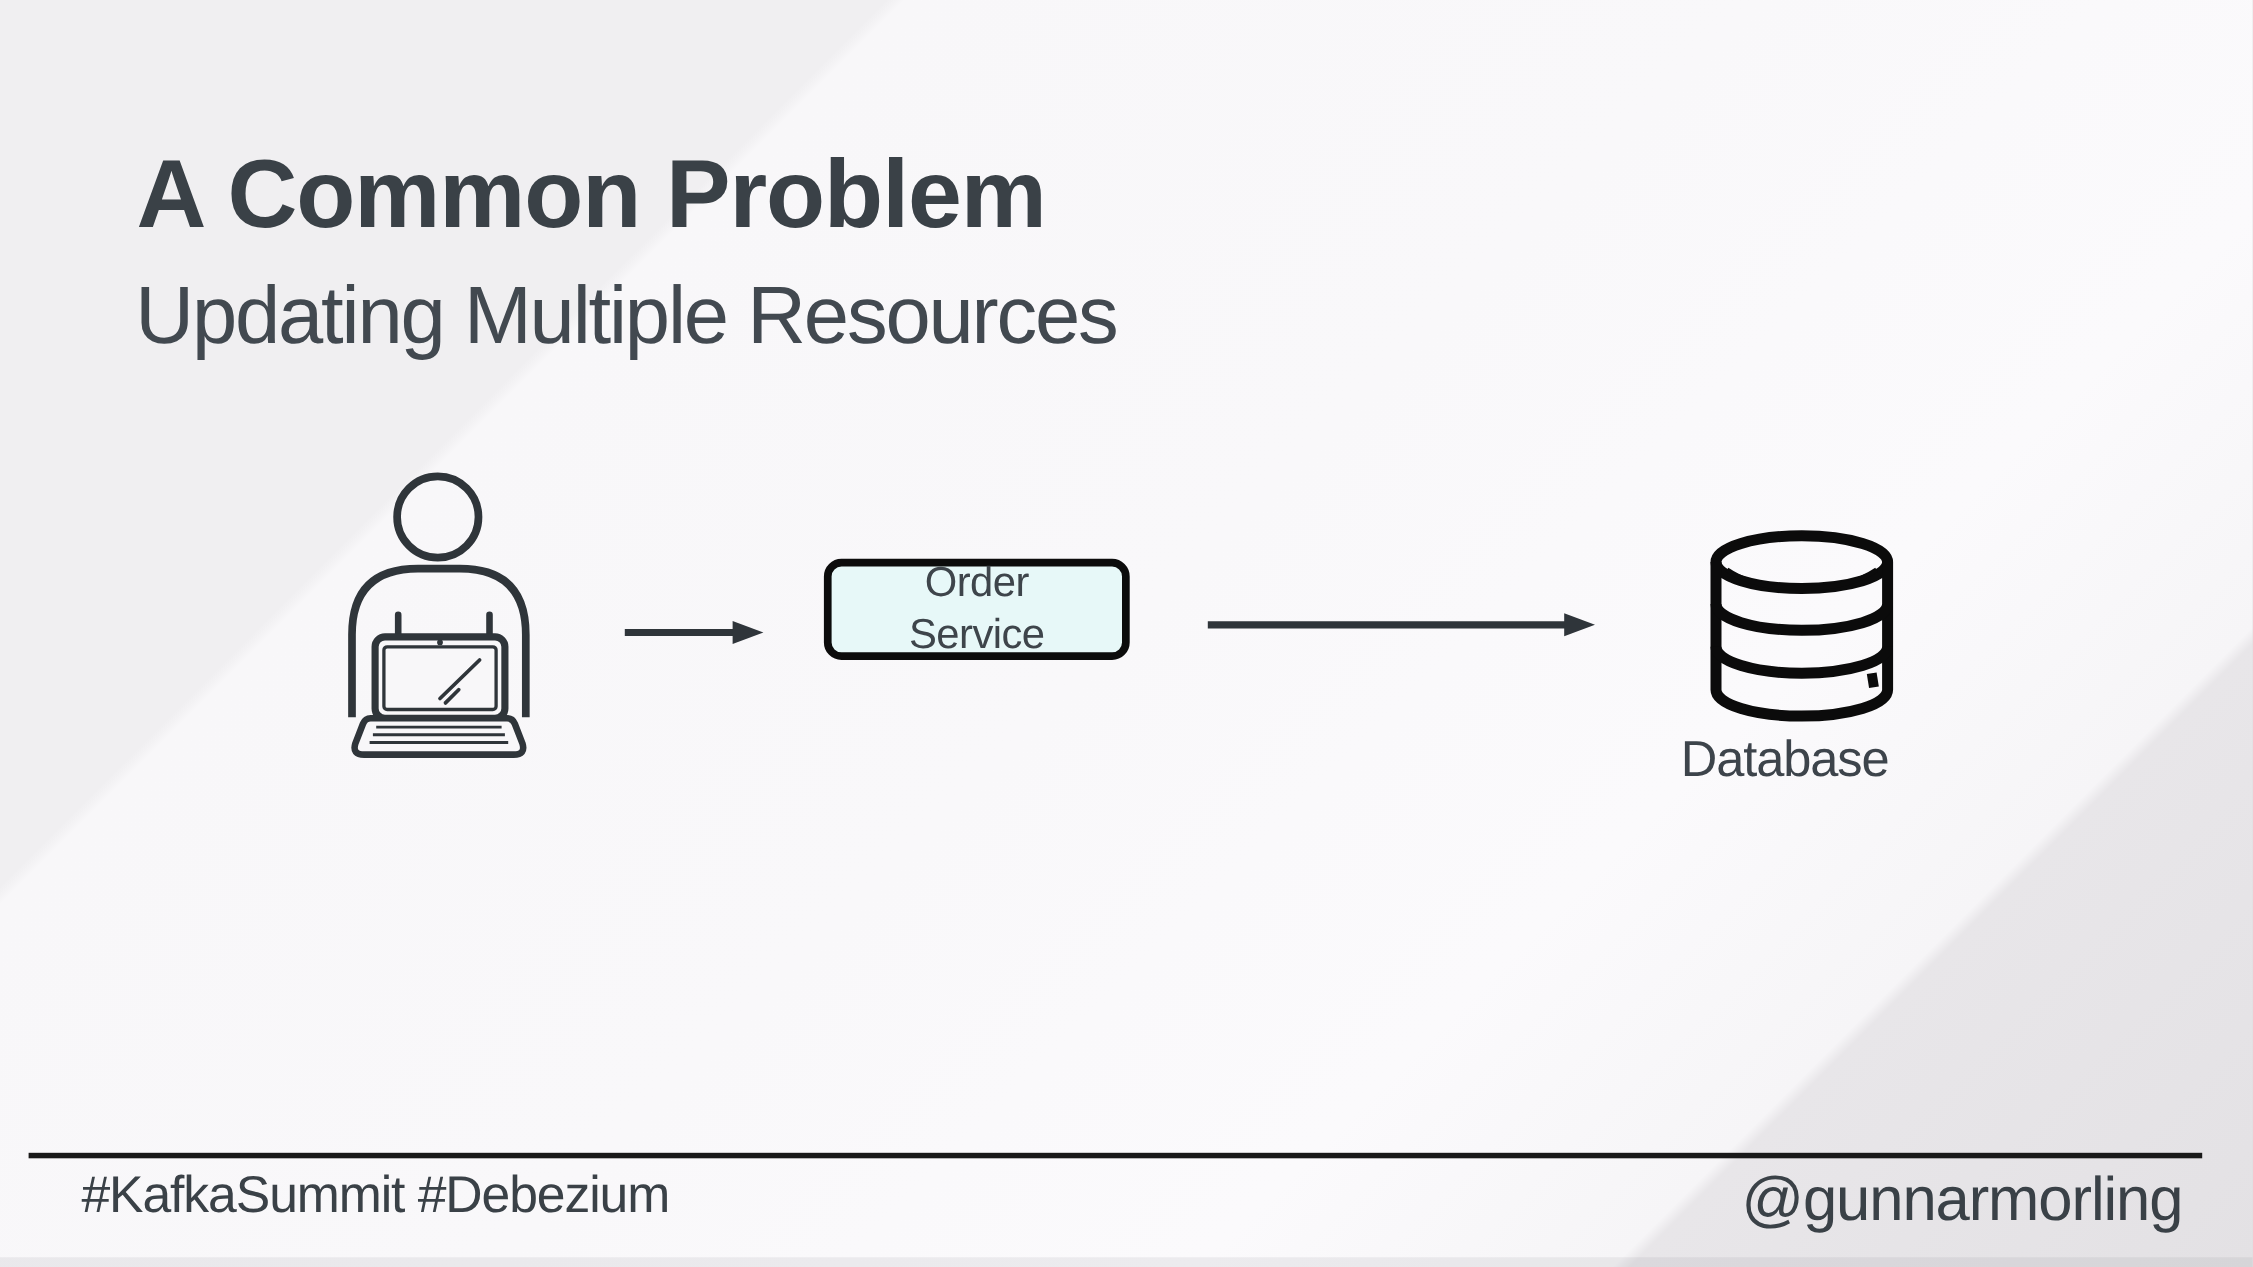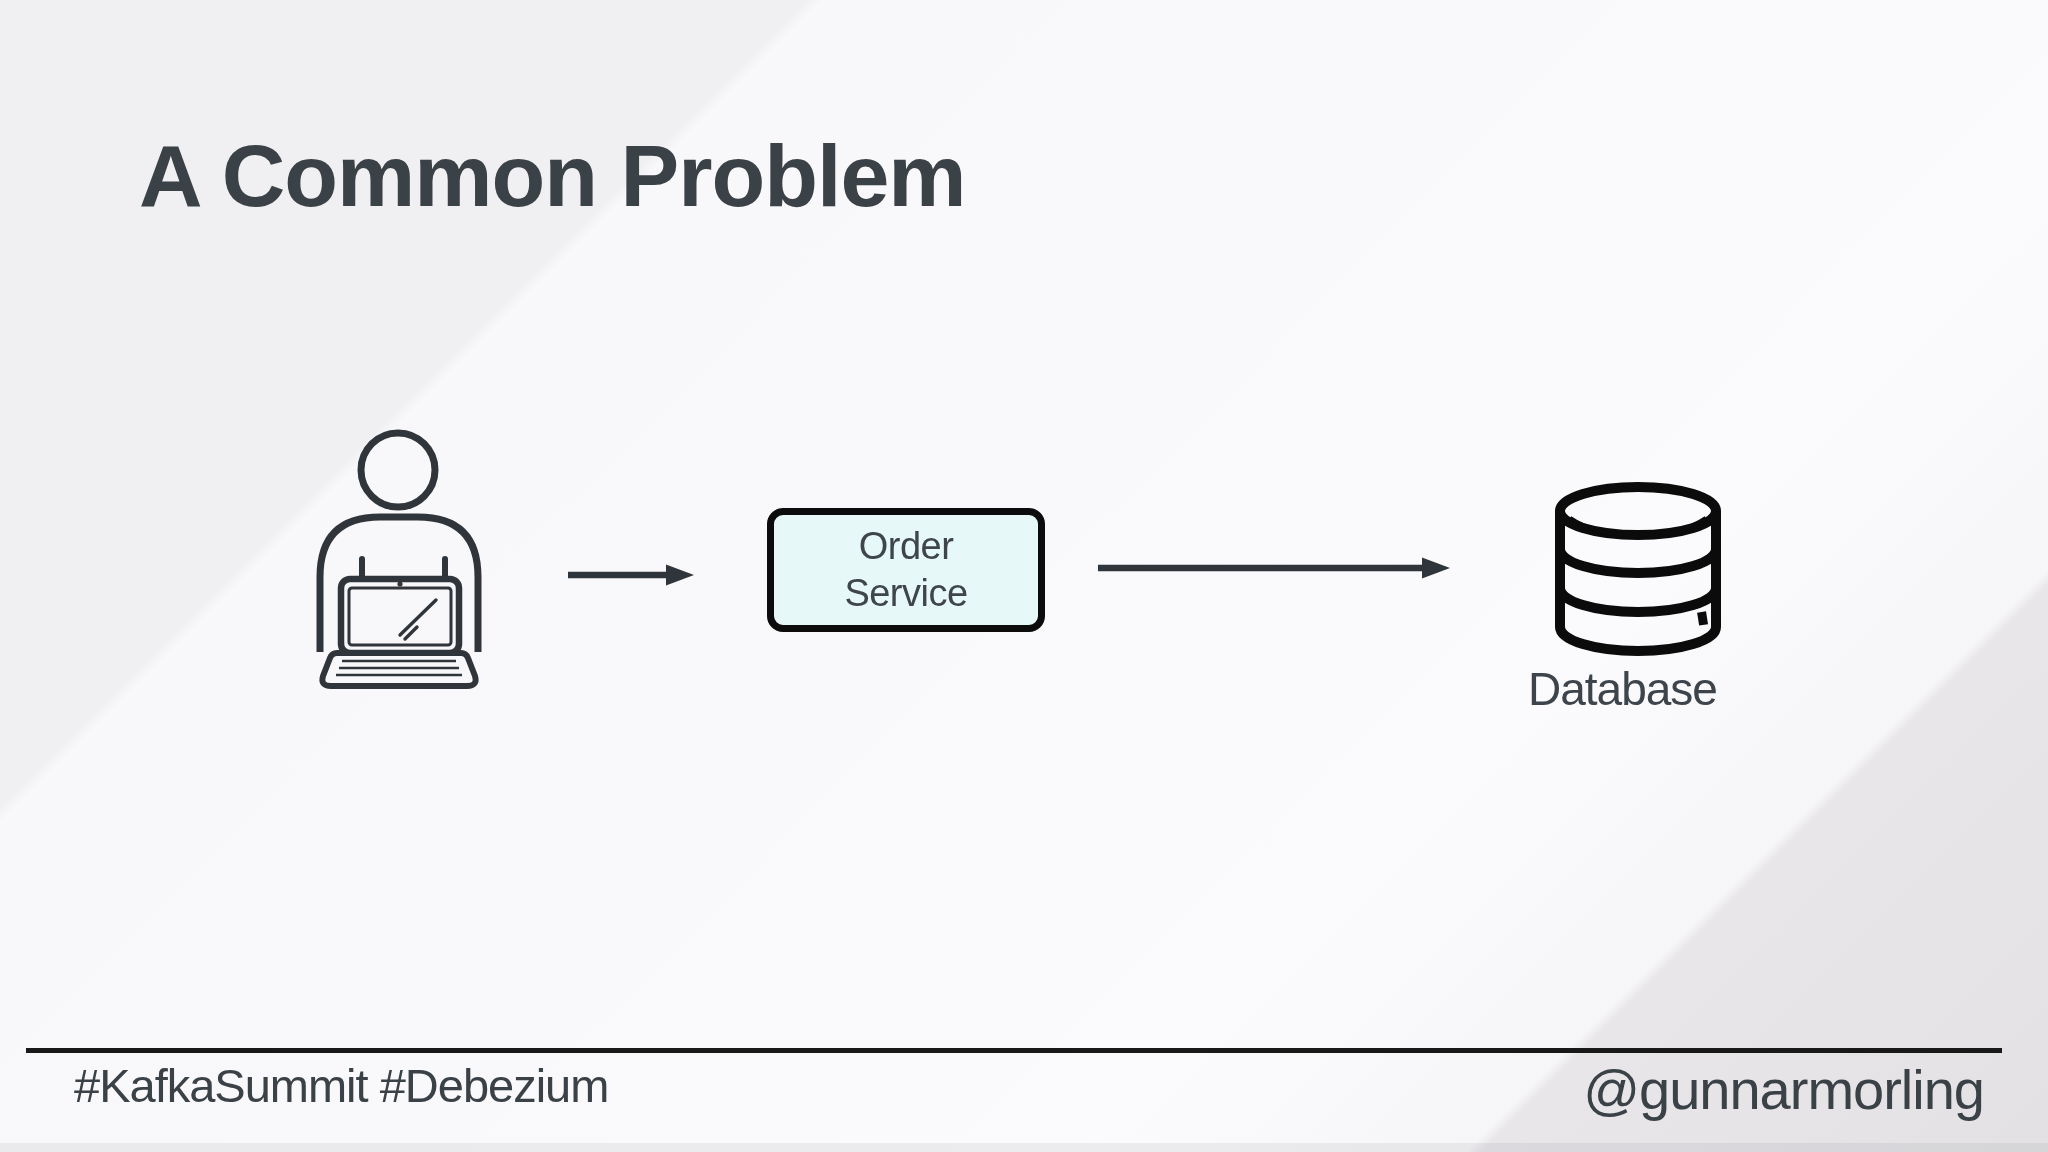--- a/index.html
+++ b/index.html
@@ -15,44 +15,43 @@
       #fbfafc 70%, #f6f5f7 81.8%,
       #e8e6e9 82.3%, #e3e1e4 100%);
   }
   .bottom-edge-shade {
     position: absolute; left: 0; bottom: 0; width: 100%; height: 9px;
     background: rgba(110,105,115,0.10);
   }
   .title {
     position: absolute; left: 124px; top: 132px;
     font-size: 88px; font-weight: bold; line-height: 1;
-    letter-spacing: -1px; color: #3a4147; white-space: nowrap; margin-left: 15px;
+    letter-spacing: -1px; color: #3a4147; white-space: nowrap;
   }
   .subtitle {
     position: absolute; left: 123px; top: 250px;
     font-size: 74px; font-weight: normal; line-height: 1;
     letter-spacing: -2px; color: #424950; white-space: nowrap;
   }
   .icon-svg { position: absolute; display: block; }
   .person-icon { left: 316px; top: 428px; width: 166px; height: 262px; }
   .arrow-1 { left: 566px; top: 562px; width: 130px; height: 26px; }
   .arrow-2 { left: 1096px; top: 555px; width: 356px; height: 26px; }
   .database-icon { left: 1551px; top: 480px; width: 174px; height: 178px; }
   .service-box {
     position: absolute; left: 749px; top: 508px;
-    width: 278px; height: 124px; box-sizing: border-box;
+    width: 278px; height: 92px; box-sizing: border-box;
     background: #e7f8f8;
     border: 7px solid #0c0c0c;
     border-radius: 16px;
     display: flex; flex-direction: column;
     align-items: center; justify-content: center;
     font-size: 38px; line-height: 47px;
     color: #3e454b; letter-spacing: -0.5px;
     text-align: center;
-    margin-left: 18px;
   }
   .database-label {
     position: absolute; left: 1528px; top: 666px; width: 220px;
     text-align: left; font-size: 46px; line-height: 1;
     color: #3d444b; letter-spacing: -1px;
   }
   .footer-divider {
     position: absolute; left: 26px; top: 1048px;
     width: 1976px; height: 5px; background: #191919;
   }
@@ -68,20 +67,21 @@
   }
 </style>
 </head>
 <body>
 
 <div class="slide">
 
   <div class="bottom-edge-shade"></div>
 
   <div class="title">A Common Problem</div>
+  <div class="subtitle">Updating Multiple Resources</div>
 
   <svg class="icon-svg person-icon" viewBox="0 0 166 262" fill="none">
     <g stroke="#2f353a" fill="none">
 
       <path d="M4 224 L4 149 Q4 89 64 89 L102 89 Q162 89 162 149 L162 224" stroke-width="7"></path>
 
       <circle cx="82" cy="42" r="37" stroke-width="7"></circle>
 
       <path d="M46 131 L46 155" stroke-width="6" stroke-linecap="round"></path>
       <path d="M129 131 L129 155" stroke-width="6" stroke-linecap="round"></path>

